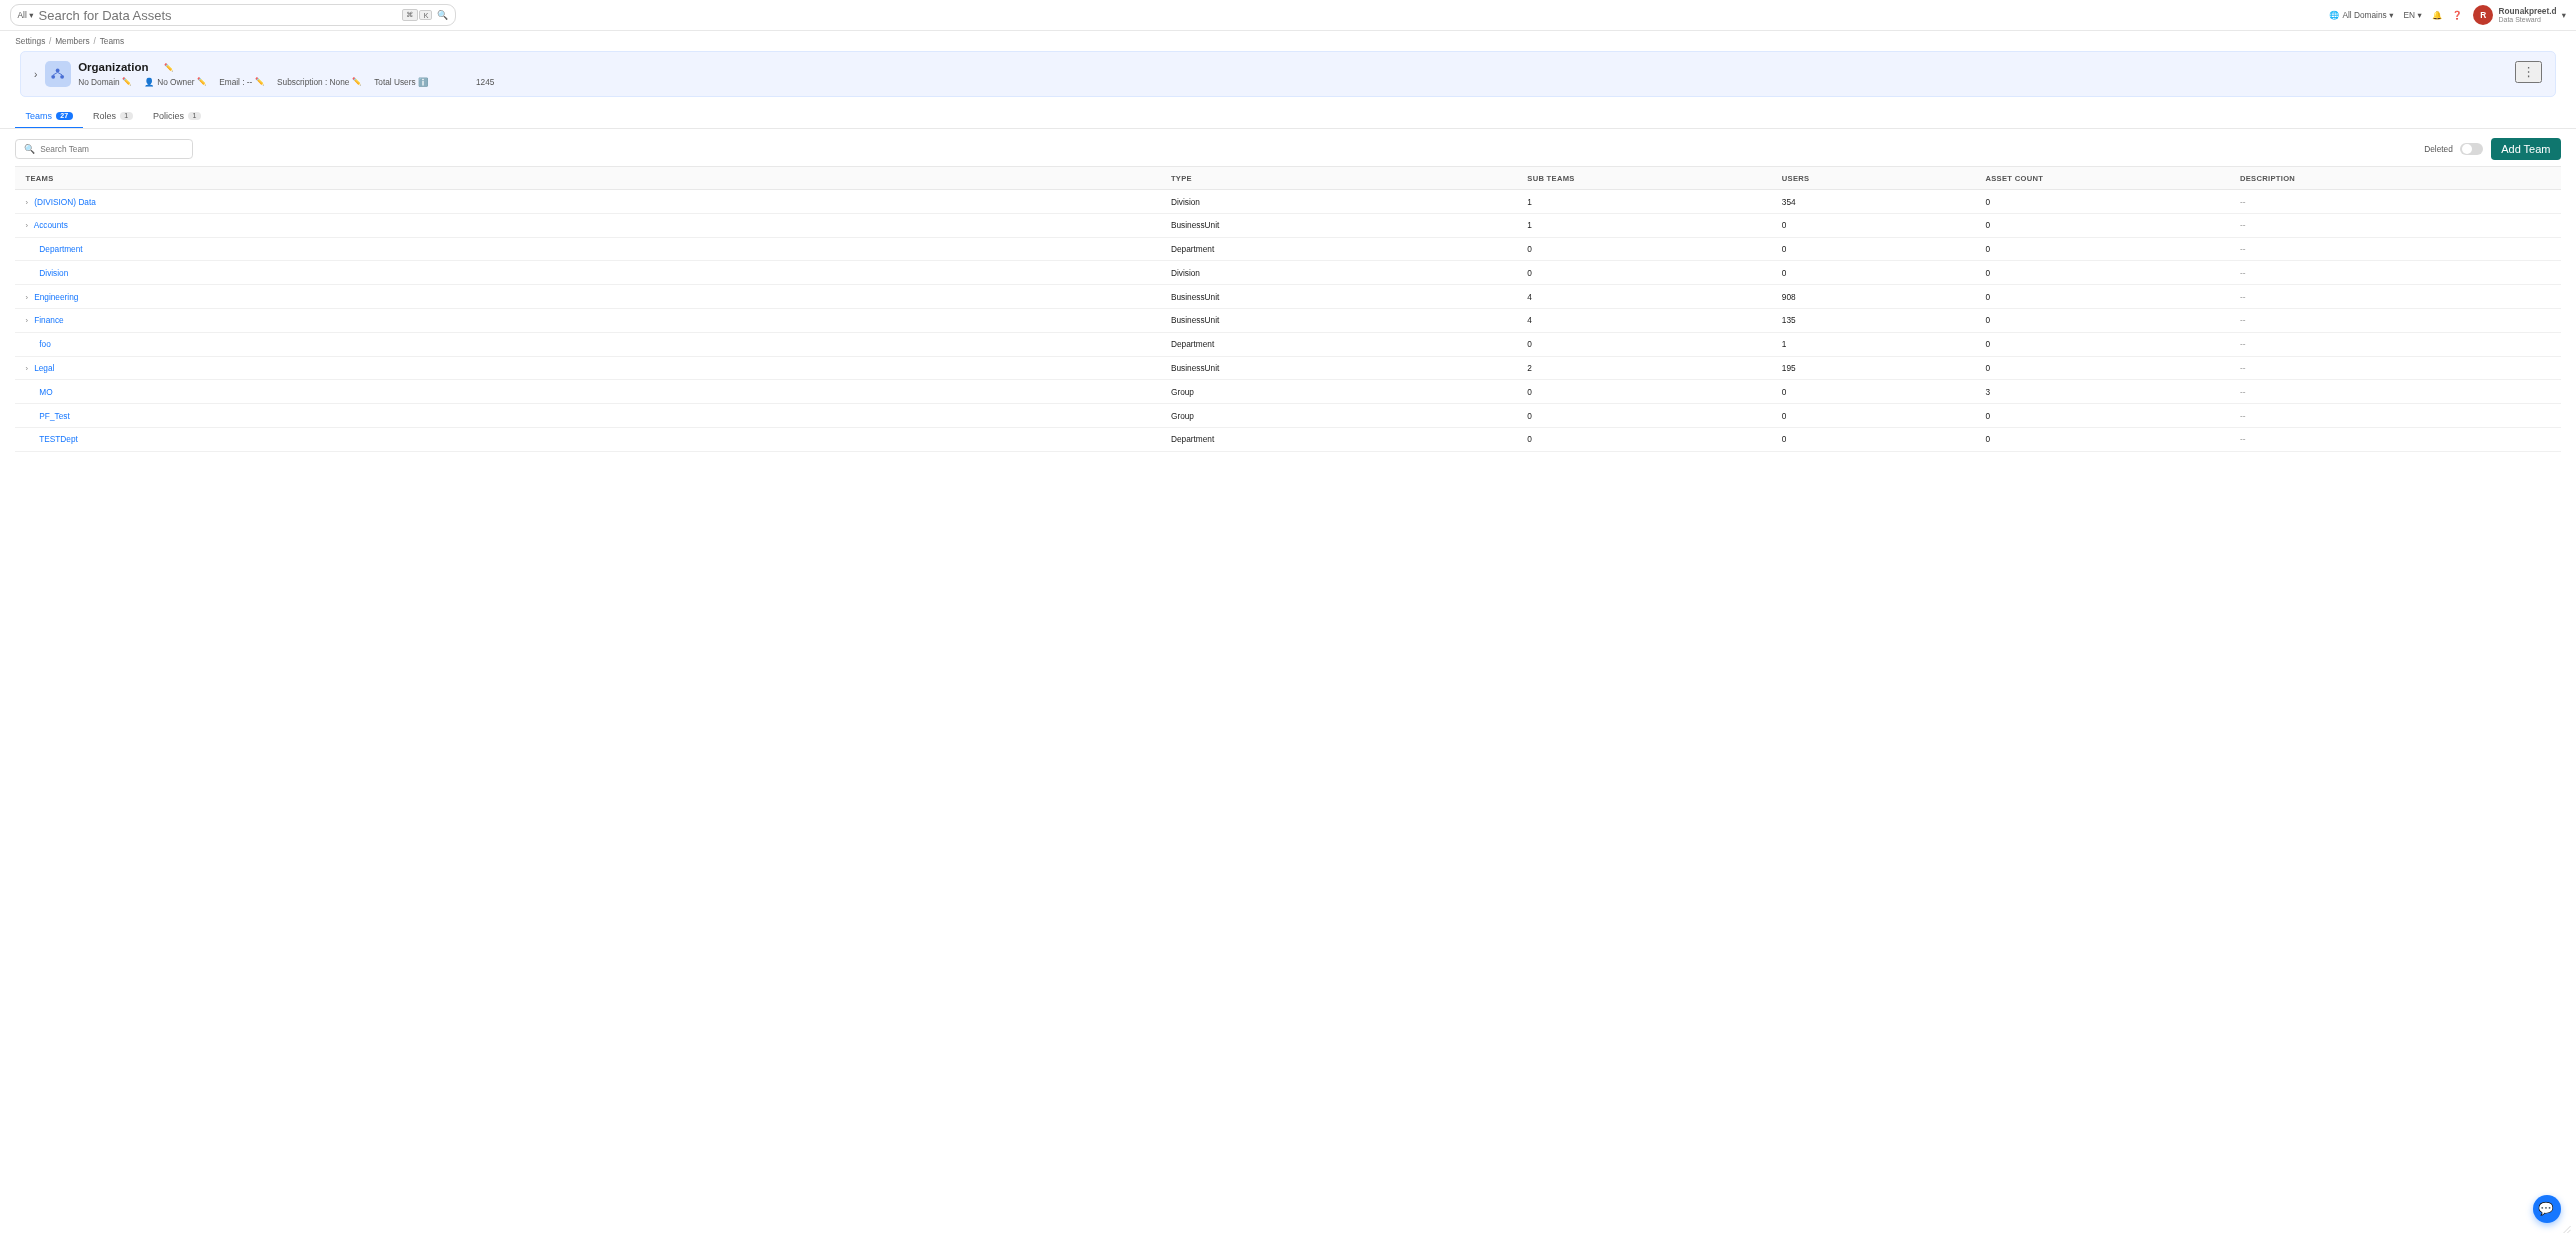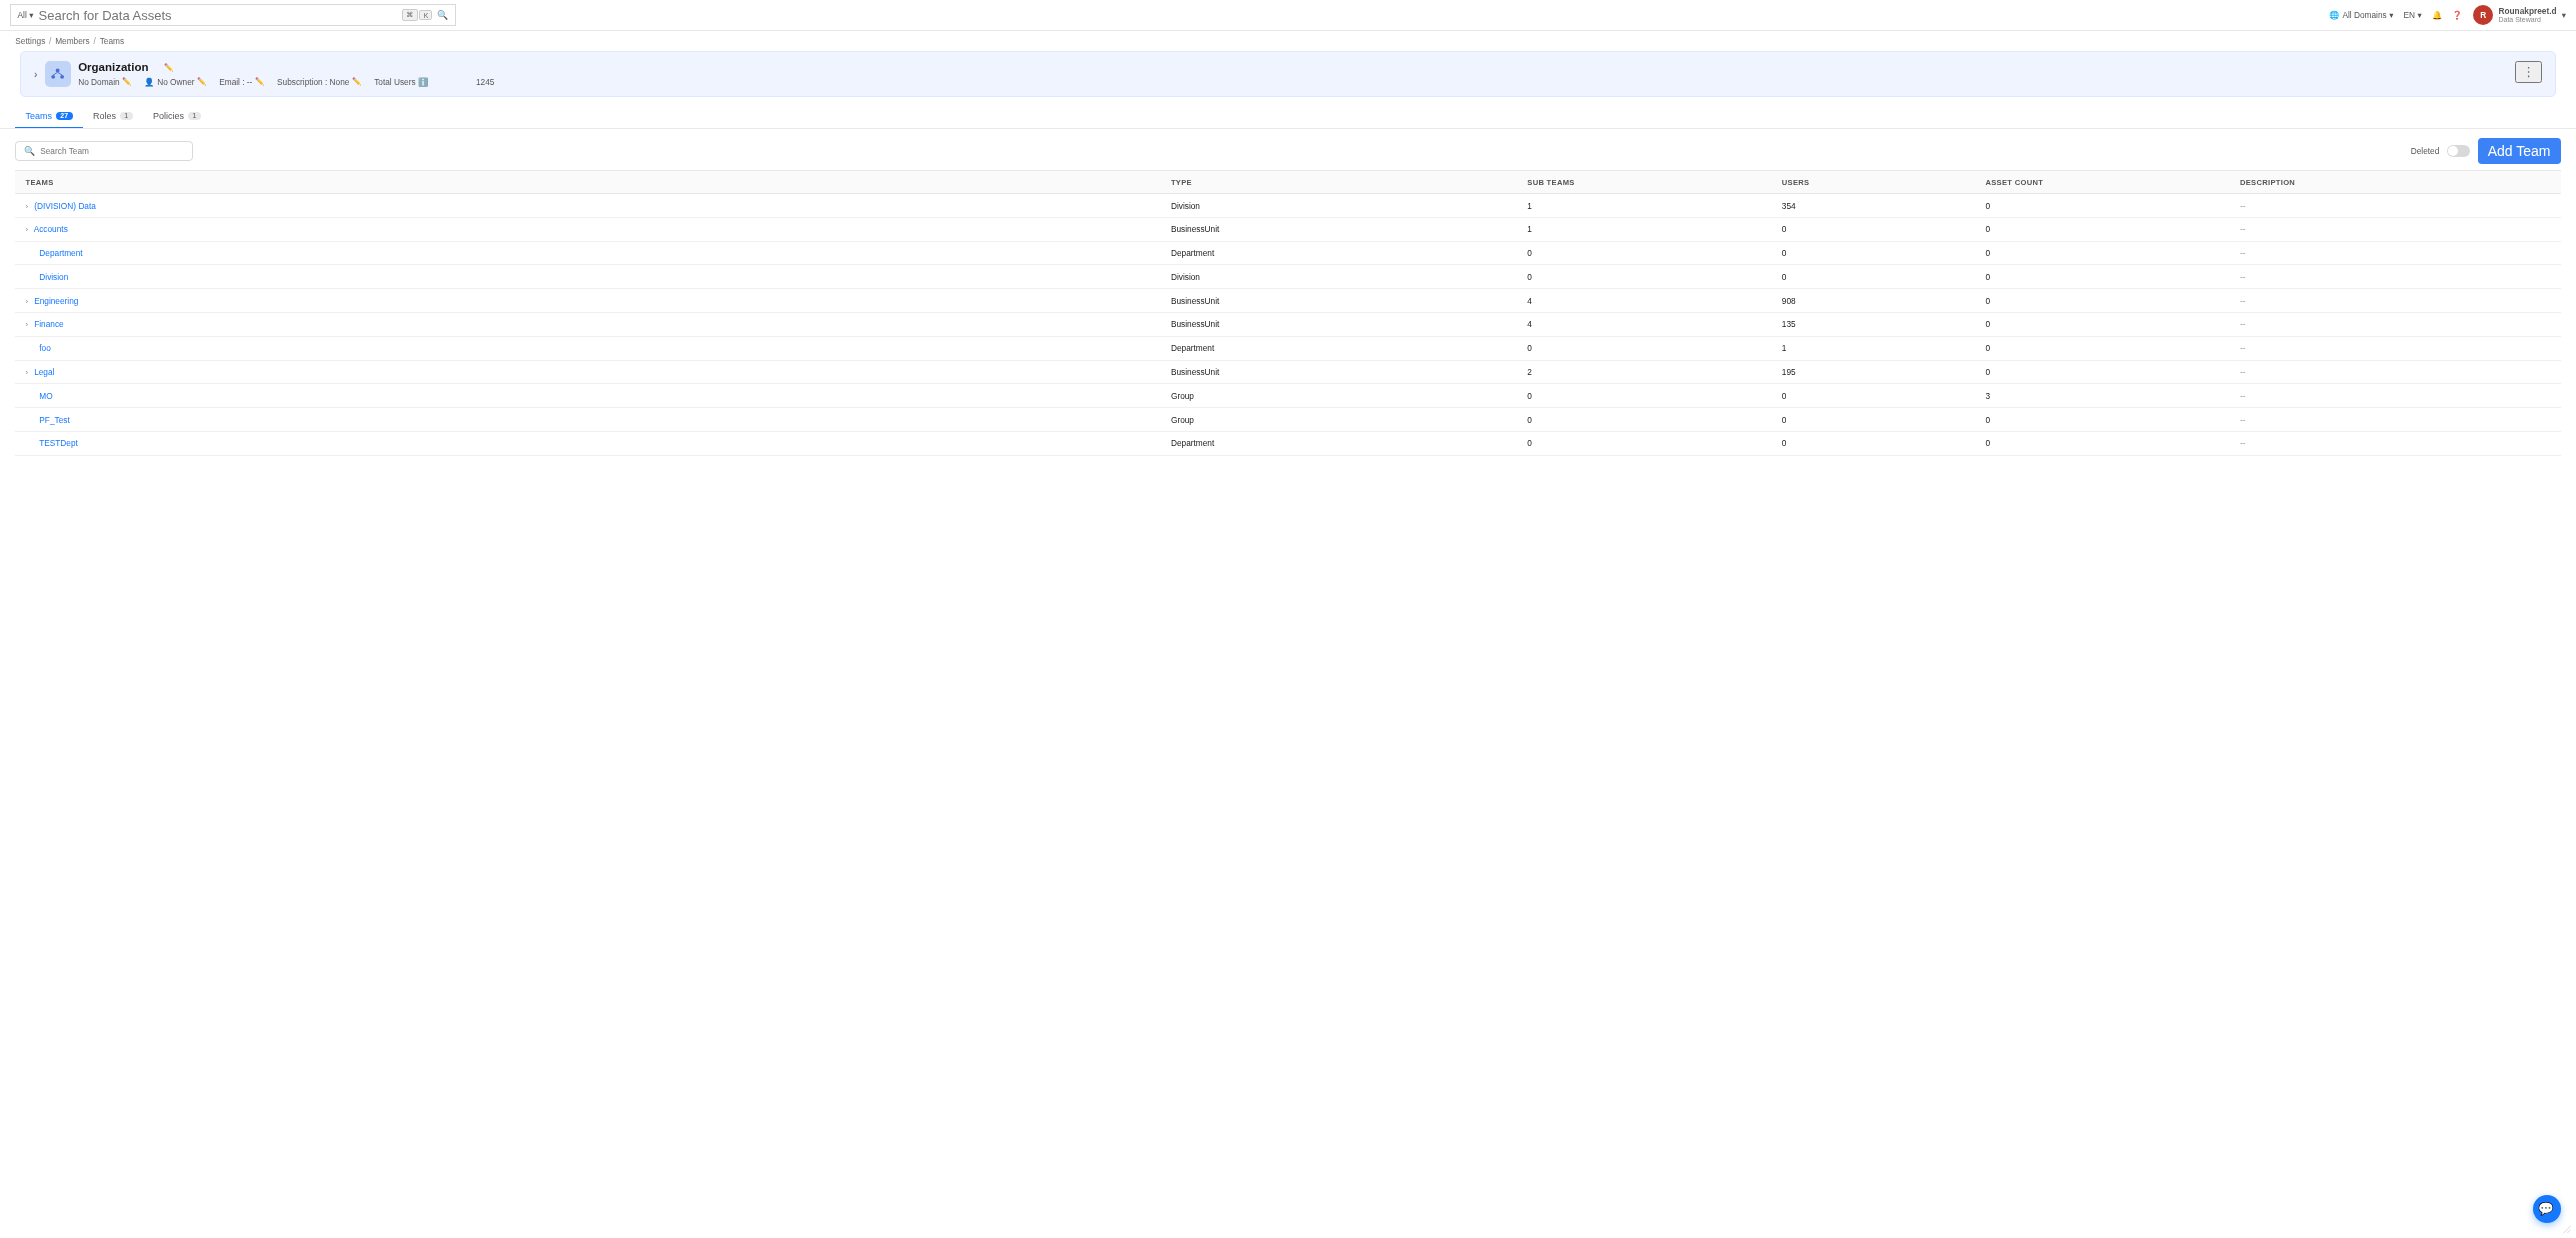--- a/index.html
+++ b/index.html
@@ -5,21 +5,21 @@
     * { box-sizing: border-box; margin: 0; padding: 0; }
     body { font-family: -apple-system, BlinkMacSystemFont, 'Segoe UI', sans-serif; font-size: 9px; color: #1a1a1a; background: #fff; }
 
     
     .top-nav {
       display: flex; align-items: center; padding: 0 10.2px; height: 31px;
       border-bottom: 0.6px solid #e8e8e8; background: #fff; gap: 5.1px;
     }
     .search-container {
       display: flex; align-items: center; flex: 1; max-width: 446px;
-      border: 0.6px solid #d9d9d9; border-radius: 0; padding: 2.5px 6.4px; gap: 5.1px;
+      border: 0.6px solid #d9d9d9; border-radius: 9px; padding: 2.5px 6.4px; gap: 5.1px;
     }
     .search-type-select {
       display: flex; align-items: center; gap: 2.5px; color: #555; font-size: 8.3px; cursor: pointer;
     }
     .search-input-field {
       border: none; outline: none; flex: 1; font-size: 13px; color: #999;
     }
     .kbd-hint { display: flex; gap: 1.9px; align-items: center; }
     .kbd { background: #f0f0f0; border: 0.6px solid #ccc; border-radius: 1.9px; padding: 0.6px 3.2px; font-size: 7px; color: #666; }
     .nav-right { display: flex; align-items: center; gap: 10.2px; margin-left: auto; }
@@ -79,22 +79,22 @@
     .controls-right { display: flex; align-items: center; gap: 7.6px; }
     .deleted-label { font-size: 8.3px; color: #555; }
     .toggle-switch {
       width: 23px; height: 12.7px; border-radius: 6.4px; background: #d9d9d9; position: relative; cursor: pointer;
     }
     .toggle-switch::after {
       content: ''; width: 10.2px; height: 10.2px; background: #fff; border-radius: 50%;
       position: absolute; top: 1.3px; left: 1.3px; transition: 0.2s;
     }
     .add-team-btn {
-      background: #3b82f6; color: #fff; border: none; border-radius: 3.8px;
-      padding: 5.1px 10.2px; cursor: pointer; font-size: 14px; font-weight: 500;
+      background: #0f766e; color: #fff; border: none; border-radius: 3.8px;
+      padding: 5.1px 10.2px; cursor: pointer; font-size: 11px; font-weight: 500;
     }
 
     
     .data-table { width: 100%; border-collapse: collapse; }
     .data-table thead tr { border-top: 0.6px solid #e8e8e8; border-bottom: 0.6px solid #e8e8e8; background: #fafafa; }
     .data-table th {
       padding: 6.4px 10.2px; text-align: left; font-size: 7.6px; font-weight: 600;
       color: #555; text-transform: uppercase; letter-spacing: 0.3px;
     }
     .data-table td { padding: 6.4px 10.2px; font-size: 8.3px; border-bottom: 0.6px solid #f0f0f0; }

